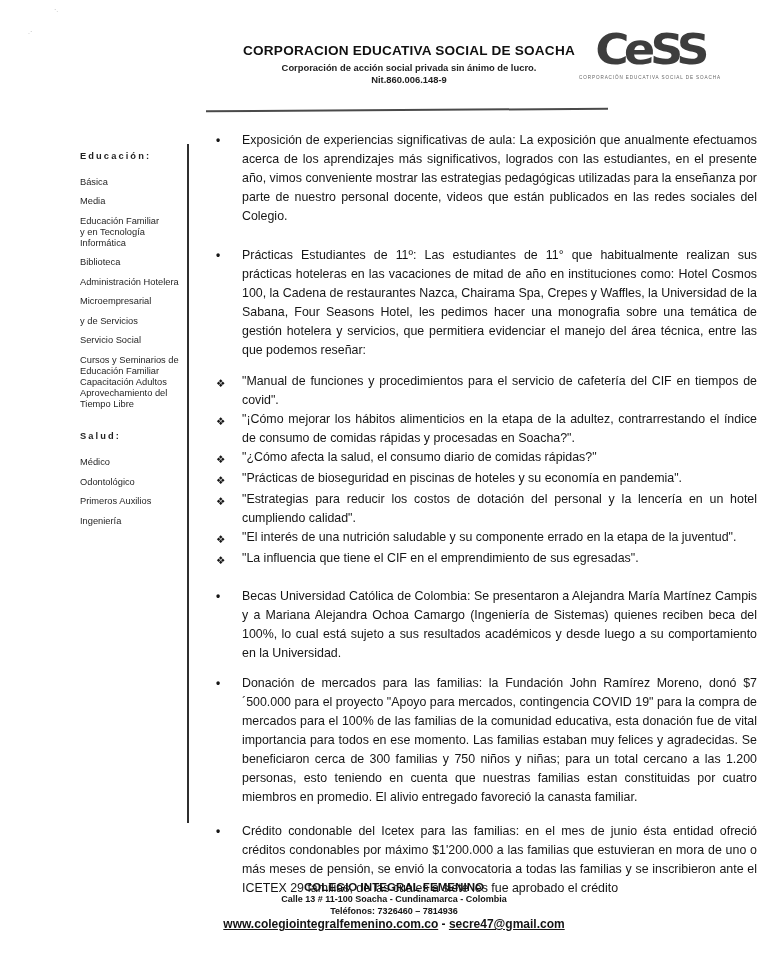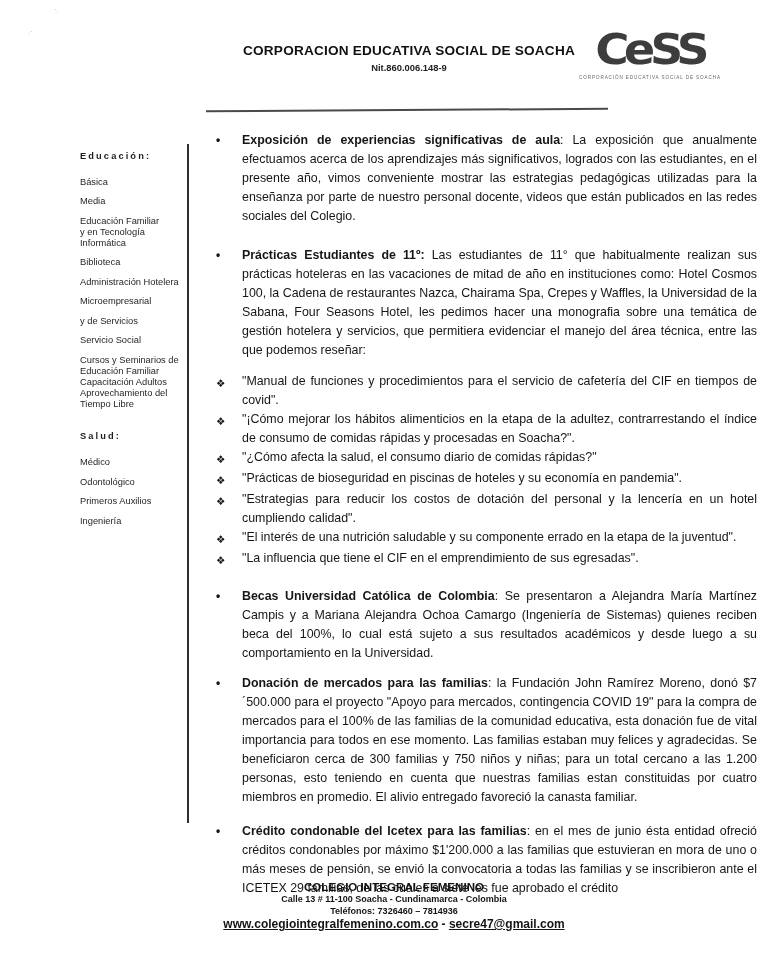--- a/index.html
+++ b/index.html
@@ -60,21 +60,21 @@
   }
 
   
   .main{
     position:absolute;left:196px;top:131px;width:541px;
     font-size:12.4px;line-height:19px;text-align:justify;color:#161616;
   }
   .para{display:flex;margin-bottom:20px;}
   .para .marker{width:26px;flex:none;font-weight:bold;font-size:12px;}
   .para .ptext{flex:1;}
-  .lead{font-weight:bold;}
+  .lead{font-weight:normal;}
   .para.tight{margin-bottom:12px;}
   .para.close{margin-bottom:11px;}
   .para.mid{margin-bottom:15px;}
 
   .subs{list-style:none;margin:0 0 17px 0;padding:0;}
   .subs li{display:flex;}
   .subs .marker{width:26px;flex:none;font-size:10.5px;padding-top:2px;}
   .subs .ptext{flex:1;}
 
   
@@ -90,20 +90,21 @@
 </head>
 <body>
 
 <div class="page">
 
   <div class="speck s1">·.</div>
   <div class="speck s2">.·</div>
 
   <div class="header-text">
     <div class="h-title">CORPORACION EDUCATIVA SOCIAL DE SOACHA</div>
+    <div class="h-sub">Corporación  de acción social privada  sin ánimo de lucro.</div>
     <div class="h-sub">Nit.860.006.148-9</div>
   </div>
 
   <div class="logo">
     <div class="logo-mark">CeSS</div>
     <div class="logo-caption">CORPORACIÓN EDUCATIVA SOCIAL DE SOACHA</div>
   </div>
 
   <div class="header-rule"></div>
 

